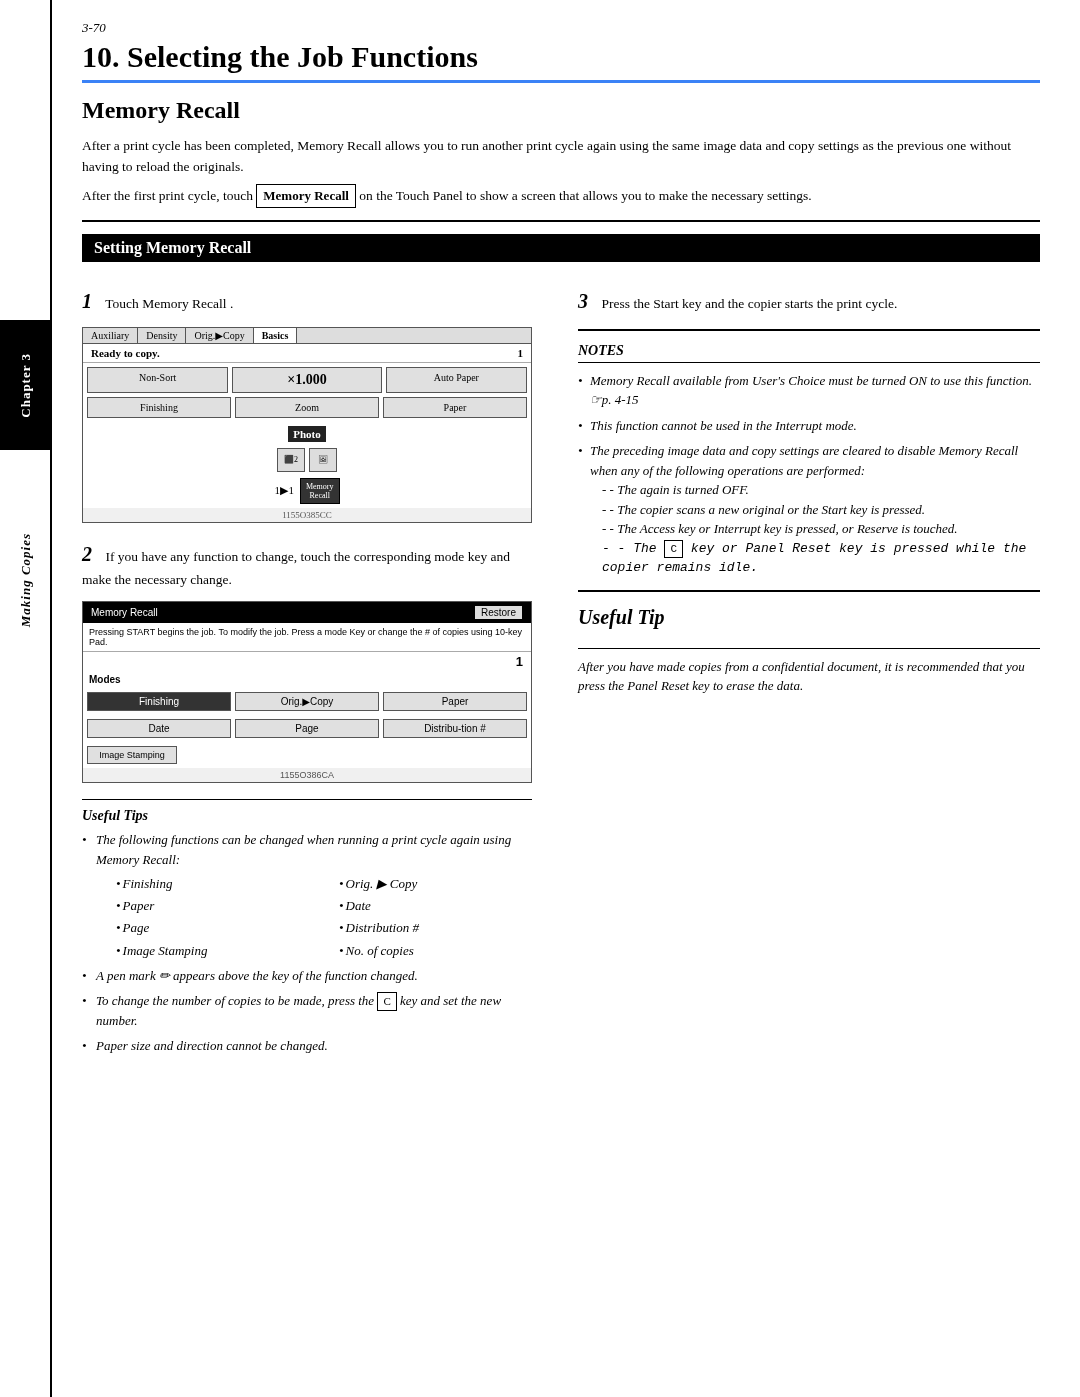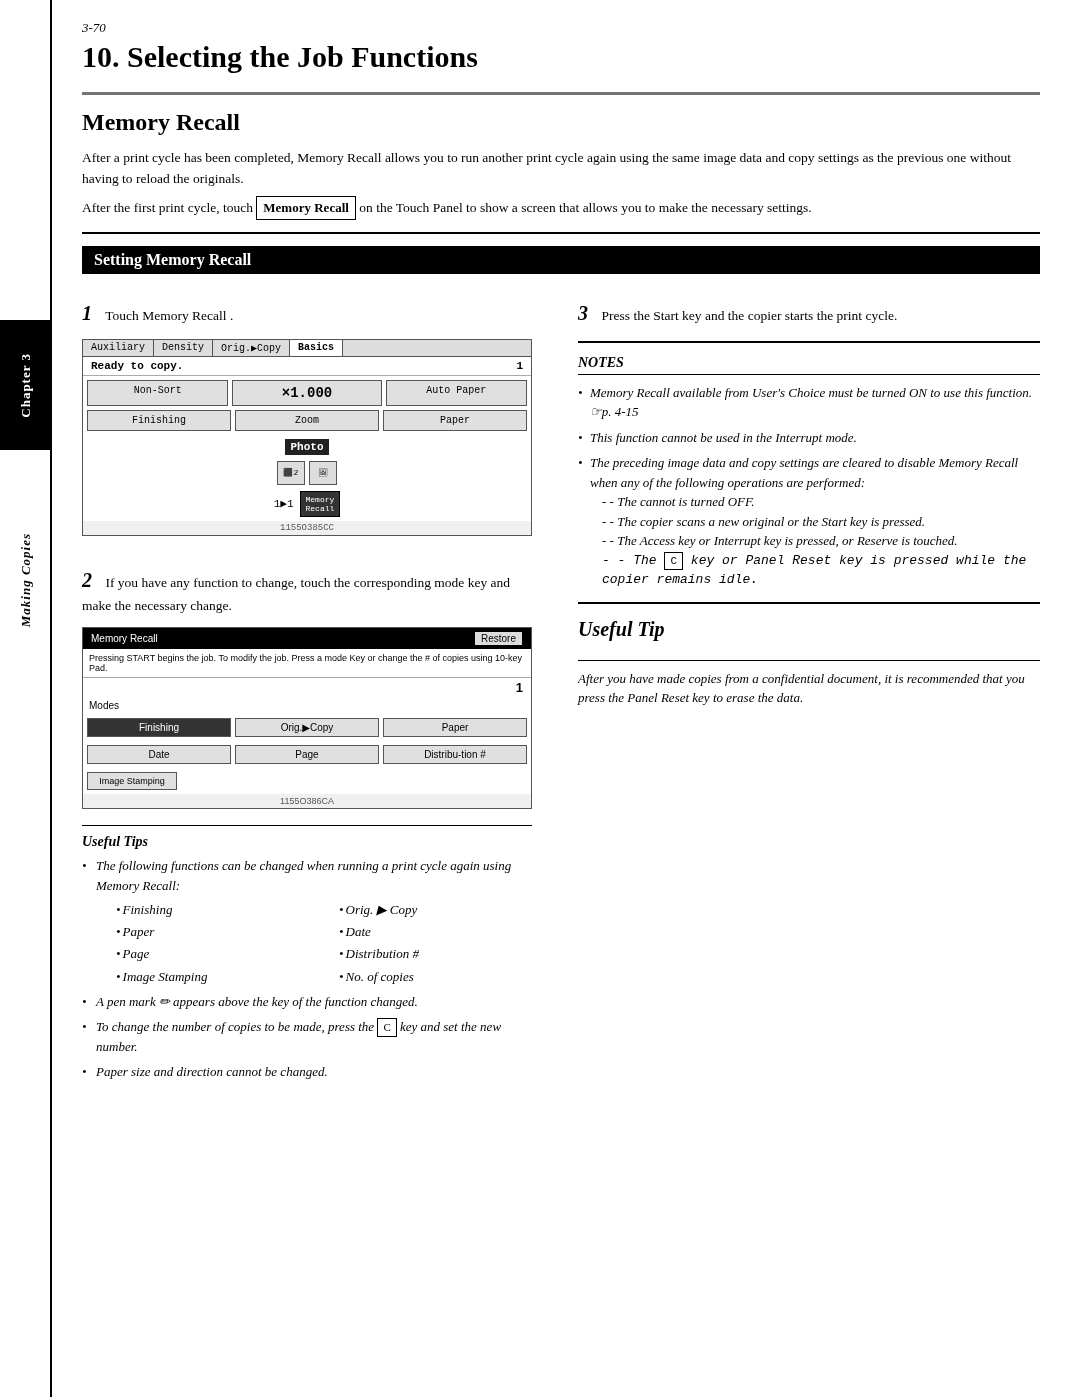--- a/index.html
+++ b/index.html
@@ -85,22 +85,22 @@
     .page-number {
       font-size: 13px;
       margin-bottom: 4px;
       font-style: italic;
     }
 
     
     .chapter-title {
       font-size: 30px;
       font-weight: bold;
-      border-bottom: 3px solid #737373;
-      padding-bottom: 18px;
+      border-bottom: 3px solid #3b82f6;
+      padding-bottom: 6px;
       margin-bottom: 14px;
     }
 
     
     .section-heading {
       font-size: 24px;
       font-weight: bold;
       margin-bottom: 12px;
     }
 
@@ -168,22 +168,22 @@
     .step-text {
       font-size: 13.5px;
       line-height: 1.55;
       margin-bottom: 10px;
     }
 
     
     .screen-mockup {
       border: 1.5px solid #555;
       background: #a21caf;
-      margin: 8px 0 29px 0;
-      font-family: Liberation Mono, monospace;
+      margin: 8px 0 16px 0;
+      font-family: Liberation Serif, serif;
       font-size: 10px;
     }
 
     .screen-tabs {
       display: flex;
       border-bottom: 1px solid #555;
       background: #ddd;
     }
 
     .screen-tab {
@@ -315,21 +315,21 @@
 
     .dialog-text {
       padding: 4px 6px;
       font-size: 9px;
       border-bottom: 1px solid #aaa;
     }
 
     .dialog-modes {
       padding: 3px 6px;
       font-size: 10px;
-      font-weight: normal;
+      font-weight: bold;
     }
 
     .dialog-btn-row {
       display: flex;
       gap: 4px;
       padding: 4px;
     }
 
     .dialog-btn {
       border: 1px solid #555;
@@ -636,21 +636,21 @@
         <ul class="notes-list">
           <li>
             <em>Memory Recall available from User's Choice must be turned ON to use this function.</em><br>
             <em>☞p. 4-15</em>
           </li>
           <li>
             <em>This function cannot be used in the Interrupt mode.</em>
           </li>
           <li>
             <em>The preceding image data and copy settings are cleared to disable Memory Recall when any of the following operations are performed:</em>
-            <span class="sub-dash" style="display:block; padding-left:12px; font-style:italic; font-size:13px;">- The cannot is turned OFF.</span>
+            <span class="sub-dash" style="display:block; padding-left:12px; font-style:italic; font-size:13px;">- The again is turned OFF.</span>
             <span class="sub-dash" style="display:block; padding-left:12px; font-style:italic; font-size:13px;">- The copier scans a new original or the Start key is pressed.</span>
             <span class="sub-dash" style="display:block; padding-left:12px; font-style:italic; font-size:13px;">- The Access key or Interrupt key is pressed, or Reserve is touched.</span>
             <span class="sub-dash" style="display:block; padding-left:12px; font-style:italic; font-size:13px;font-family:Liberation Mono, monospace;">- The <span class="button-c">C</span> key or Panel Reset key is pressed while the copier remains idle.</span>
           </li>
         </ul>
 
         <hr class="divider">
 
         <div class="useful-tip-title">Useful Tip</div>
         <p class="useful-tip-text">After you have made copies from a confidential document, it is recommended that you press the Panel Reset key to erase the data.</p>

